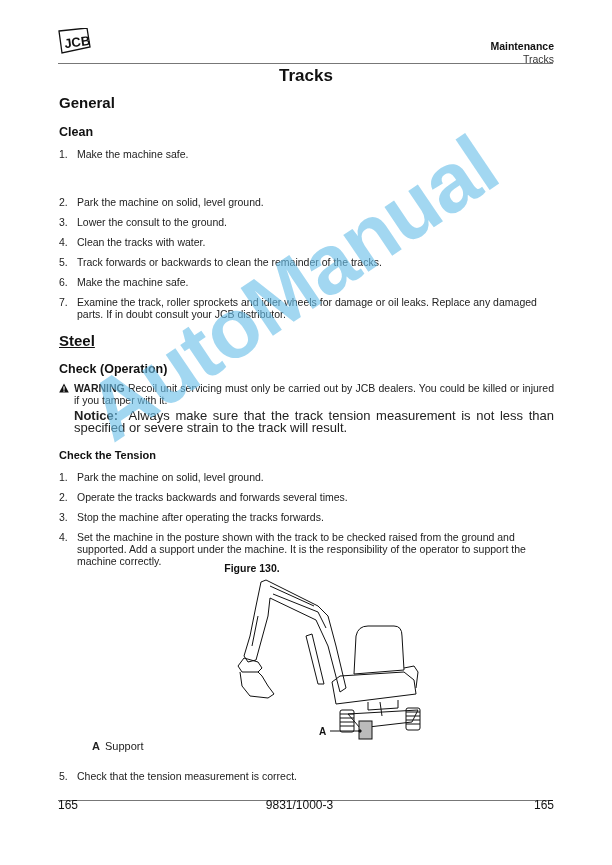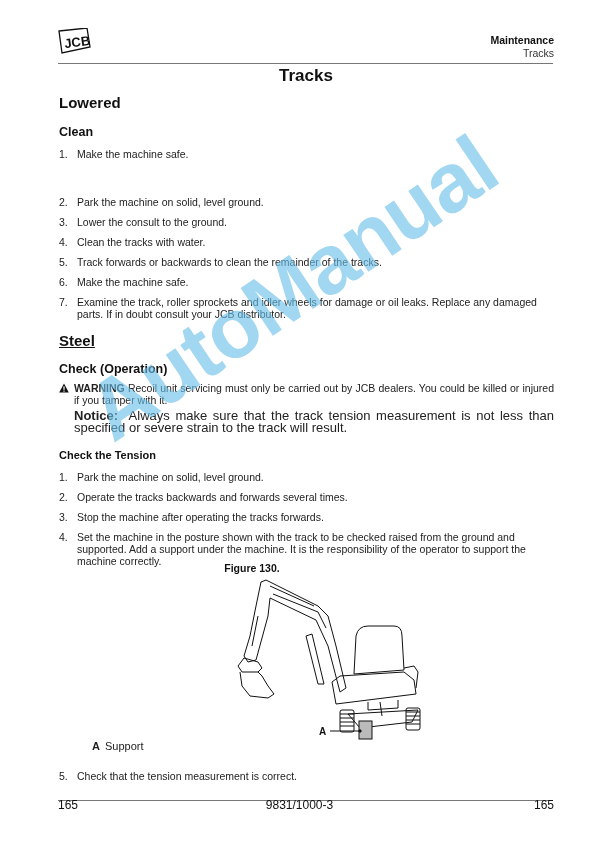--- a/index.html
+++ b/index.html
@@ -1,20 +1,20 @@
 <!DOCTYPE html>
 <html><head>
 <meta charset="utf-8">
 <style>
   html, body { margin:0; padding:0; background:#ffffff; }
   body { width:612px; height:865px; position:relative; overflow:hidden;
          font-family:"Liberation Sans", sans-serif; color:#222; }
   .page { position:absolute; left:0; top:0; width:612px; height:865px; }
   .logo { position:absolute; left:57px; top:28px; width:34px; height:26px; }
-  .hdr-right { position:absolute; right:58px; top:34px; text-align:right; font-size:10.5px; line-height:13px; }
+  .hdr-right { position:absolute; right:58px; top:40px; text-align:right; font-size:10.5px; line-height:13px; }
   .hdr-right .b { font-weight:bold; color:#111; }
   .hdr-right .s { color:#333; }
   .hline { position:absolute; left:58px; width:495px; height:1px; background:#777; }
   .title { position:absolute; left:0; width:612px; top:66px; text-align:center; font-size:17px; font-weight:bold; color:#111; }
   .h1 { position:absolute; left:59px; font-size:15px; font-weight:bold; color:#111; }
   .h2 { position:absolute; left:59px; font-size:12.5px; font-weight:bold; color:#111; }
   .h3 { position:absolute; left:59px; font-size:11px; font-weight:bold; color:#111; }
   .step { position:absolute; left:59px; width:495px; font-size:10.5px; line-height:12px; color:#222; }
   .step .num { position:absolute; left:0; top:0; }
   .step .txt { margin-left:18px; display:block; }
@@ -42,21 +42,21 @@
   </svg>
 
   <div class="hdr-right">
     <div class="b">Maintenance</div>
     <div class="s">Tracks</div>
   </div>
   <div class="hline" style="top:63px;"></div>
 
   <div class="title">Tracks</div>
 
-  <div class="h1" style="top:94px;">Lowered</div>
+  <div class="h1" style="top:94px;">General</div>
   <div class="h2" style="top:125px;">Clean</div>
 
   <div class="step" style="top:148px;">
     <span class="num">1.</span>
       <span class="txt">Make the machine safe.</span>
   </div>
   <div class="step" style="top:196px;">
     <span class="num">2.</span>
       <span class="txt">Park the machine on solid, level ground.</span>
   </div>

